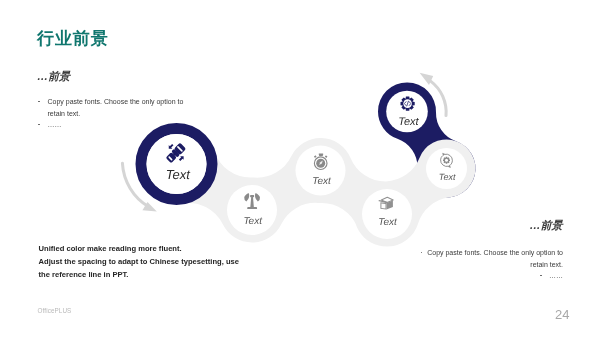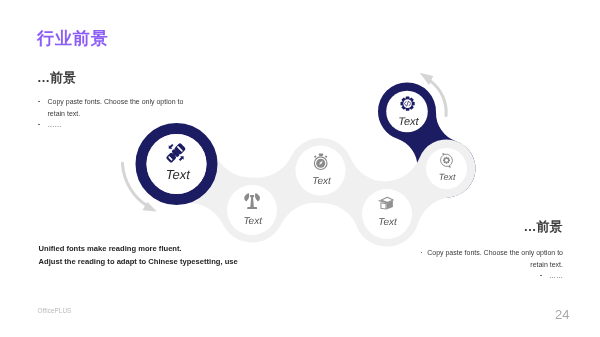--- a/index.html
+++ b/index.html
@@ -3,22 +3,22 @@
 <meta charset="utf-8">
 <style>
   html,body{margin:0;padding:0;}
   body{width:600px;height:337px;overflow:hidden;background:#fff;
        font-family:"Liberation Sans",sans-serif;
        -webkit-font-smoothing:antialiased;}
   .slide{position:relative;width:600px;height:337px;background:#ffffff;overflow:hidden;}
   #diagram{position:absolute;left:0;top:0;width:600px;height:337px;}
   #diagram text{-webkit-font-smoothing:antialiased;text-rendering:geometricPrecision;}
   .slide, .slide *{-webkit-font-smoothing:antialiased;}
-  .title{position:absolute;left:37px;top:29.5px;font-size:17px;font-weight:bold;color:#8b5cf6;letter-spacing:0.9px;line-height:1;}
-  .sub{position:absolute;font-size:13px;font-weight:bold;color:#3d3d3d;line-height:1;}
+  .title{position:absolute;left:37px;top:29.5px;font-size:17px;font-weight:bold;color:#0f766e;letter-spacing:0.9px;line-height:1;}
+  .sub{position:absolute;font-size:11px;font-weight:bold;color:#3d3d3d;line-height:1;font-style:italic;}
   .sub-l{left:37px;top:71px;}
   .sub-r{right:37.5px;top:220px;text-align:right;}
   .blk{position:absolute;font-size:7px;color:#3a3a3a;line-height:11.5px;}
   .blk-l{left:38px;top:96px;width:148px;}
   .blk-r{left:412px;top:247px;width:151px;text-align:right;}
   .bl{position:relative;display:block;}
   .bl .dot{position:absolute;width:1.7px;height:1.7px;background:#5a5a5a;border-radius:50%;top:4.7px;left:0px;}
   .blk-r .bl .dot{left:8.5px;}
   .bl .tx{display:block;padding-left:9.5px;}
   .blk-r .bl2 .dot{left:auto;right:21px;}
@@ -161,19 +161,20 @@
         <span class="dot"></span>
         <span class="tx">Copy paste fonts. Choose the only option to retain text.</span>
       </span>
     <span class="bl bl2">
         <span class="dot"></span>
         <span class="tx">……</span>
       </span>
   </div>
 
   <div class="body-txt">
-    <div>Unified fonts make reading more fluent.</div>
-    <div>Adjust the reading to adapt to Chinese typesetting, use</div>
+    <div>Unified color make reading more fluent.</div>
+    <div>Adjust the spacing to adapt to Chinese typesetting, use</div>
+    <div>the reference line in PPT.</div>
   </div>
 
   <div class="foot foot-l">OfficePLUS</div>
   <div class="foot foot-r">24</div>
 </div>
 
 </body></html>

